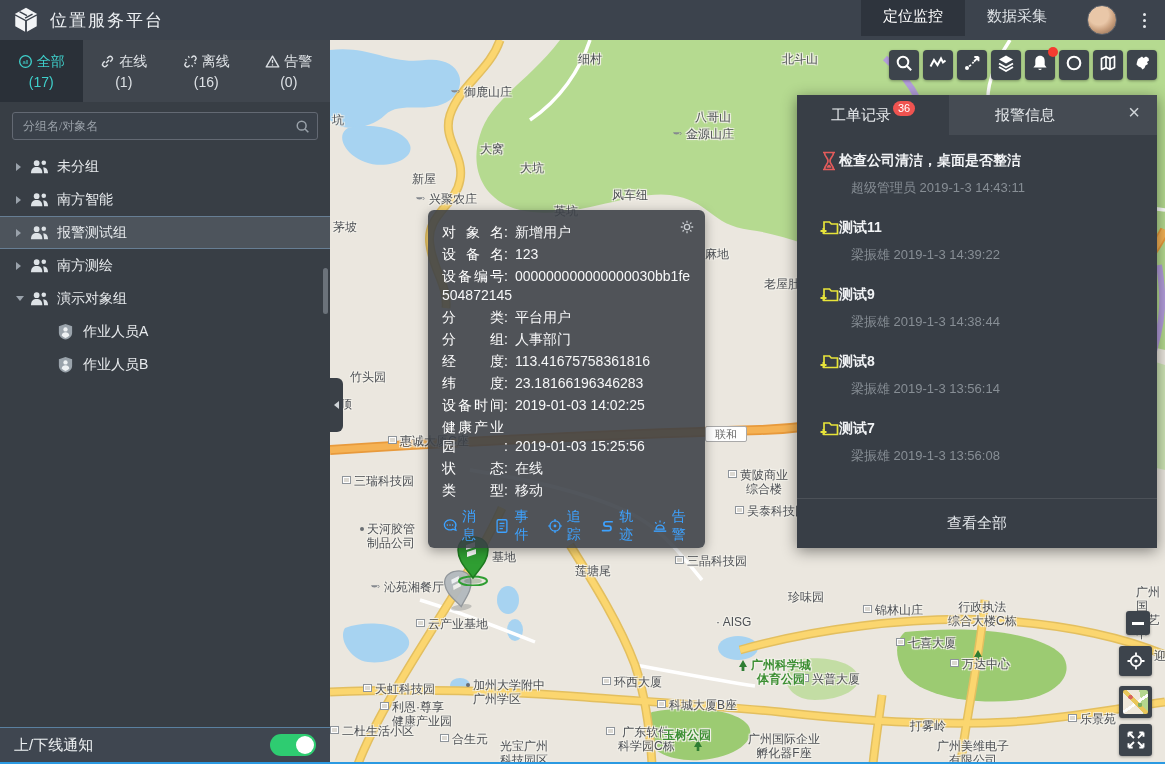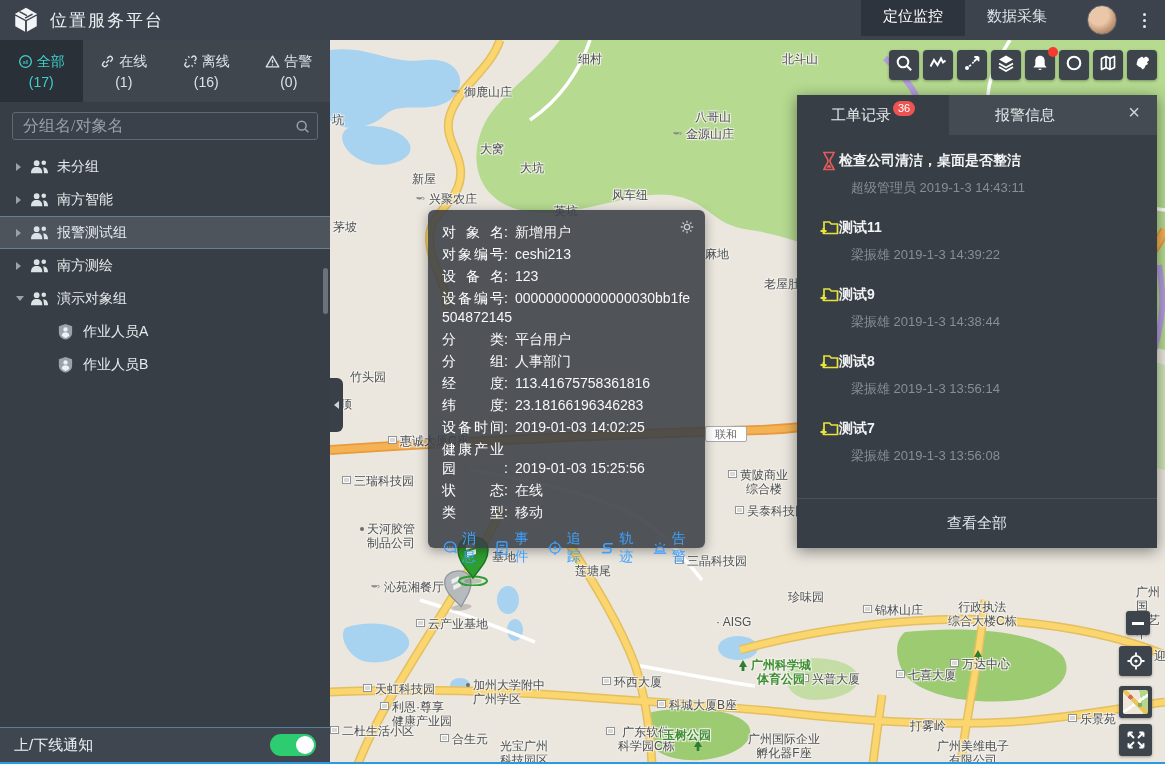--- a/index.html
+++ b/index.html
@@ -21,21 +21,21 @@
   
   .sidebar { position:absolute; left:0; top:40px; width:330px; height:724px; background:#383e45; z-index:25; }
   .side-tabs { display:flex; height:62px; background:#40464e; }
   .side-tab { width:82.5px; display:flex; flex-direction:column; align-items:center; justify-content:center; gap:3px; color:#dde1e5; font-size:14px; cursor:pointer; }
   .side-tab .t1 { display:flex; align-items:center; gap:4px; }
   .side-tab .ticon { width:15px; height:15px; display:inline-flex; }
   .side-tab .ticon svg { width:100%; height:100%; }
   .side-tab.active { background:#2a3038; color:#3fd0cb; }
   .search-wrap { padding:10px 12px; }
   .search-box { position:relative; height:28px; border:1px solid #636973; border-radius:3px; background:#3a414a; }
-  .search-box input { position:absolute; inset:0; background:transparent; border:none; outline:none; color:#d7dbdf; font-size:16px; padding:0 28px 0 10px; font-family:Liberation Serif, serif; }
+  .search-box input { position:absolute; inset:0; background:transparent; border:none; outline:none; color:#d7dbdf; font-size:12px; padding:0 28px 0 10px; font-family:Liberation Serif, serif; }
   .search-box input::placeholder { color:#99a0a8; }
   .search-ic { position:absolute; right:7px; top:6px; width:15px; height:15px; color:#9aa2aa; }
   .search-ic svg { width:100%; height:100%; }
   .tree { }
   .tree-row { height:33px; display:flex; align-items:center; color:#e8ebee; font-size:14px; cursor:pointer; padding-left:16px; }
   .tree-row .arrow { width:14px; display:inline-flex; }
   .tree-row.a-right .arrow i { width:0; height:0; border-left:5px solid #9aa2ab; border-top:4px solid transparent; border-bottom:4px solid transparent; }
   .tree-row.a-down .arrow i { width:0; height:0; border-top:5px solid #9aa2ab; border-left:4px solid transparent; border-right:4px solid transparent; }
   .tree-row.a-none .arrow { visibility:hidden; }
   .tree-row.child { padding-left:42px; }
@@ -548,21 +548,21 @@
 综合大楼C栋</span>
         </div>
         <div class="mlabel" style="left: 620px; top: 617px;">
           <span class="poi building"></span>
           <span class="txt">万达中心</span>
         </div>
         <div class="mlabel" style="left: 470px; top: 632px;">
           <span class="poi building"></span>
           <span class="txt">兴普大厦</span>
         </div>
-        <div class="mlabel" style="left: 526px; top: 628px; padding-left: 40px;">
+        <div class="mlabel" style="left: 526px; top: 596px; padding-left: 40px;">
           <span class="poi building"></span>
           <span class="txt">七喜大厦</span>
         </div>
         <div class="mlabel c green b" style="left: 408px; top: 618px;">
           <span class="poi tree">
             <svg viewBox="0 0 10 12">
               <path d="M5,0 L9,7 H6.4 V11 H3.6 V7 H1 Z" fill="#2e7d32"></path>
             </svg>
           </span>
           <span class="txt">广州科学城
@@ -719,21 +719,20 @@
     <div class="popup">
       <span class="gear-btn">
         <svg viewBox="0 0 18 18" fill="none" stroke="currentColor" stroke-width="1.5">
             <circle cx="9" cy="9" r="3"></circle>
             <path d="M9,2 v2.2 M9,13.8 V16 M2,9 h2.2 M13.8,9 H16 M4,4 l1.5,1.5 M12.5,12.5 L14,14 M14,4 l-1.5,1.5 M5.5,12.5 L4,14"></path>
           </svg>
       </span>
       <div>
 
       <p class="field"><span class="flabel">对象名</span><span>:</span><span class="fvalue">新增用户</span></p>
-          <p class="field"><span class="flabel">对象编号</span><span>:</span><span class="fvalue">ceshi213</span></p>
           <p class="field"><span class="flabel">设备名</span><span>:</span><span class="fvalue">123</span></p>
           <p class="field"><span class="flabel">设备编号</span><span>:</span><span class="fvalue">000000000000000030bb1fe504872145</span></p>
           <p class="field"><span class="flabel">分类</span><span>:</span><span class="fvalue">平台用户</span></p>
           <p class="field"><span class="flabel">分组</span><span>:</span><span class="fvalue">人事部门</span></p>
           <p class="field"><span class="flabel">经度</span><span>:</span><span class="fvalue">113.41675758361816</span></p>
           <p class="field"><span class="flabel">纬度</span><span>:</span><span class="fvalue">23.18166196346283</span></p>
           <p class="field"><span class="flabel">设备时间</span><span>:</span><span class="fvalue">2019-01-03 14:02:25</span></p>
           <p class="field"><span class="flabel">健康产业园</span><span>:</span><span class="fvalue">2019-01-03 15:25:56</span></p>
           <p class="field"><span class="flabel">状态</span><span>:</span><span class="fvalue">在线</span></p>
           <p class="field"><span class="flabel">类型</span><span>:</span><span class="fvalue">移动</span></p>

